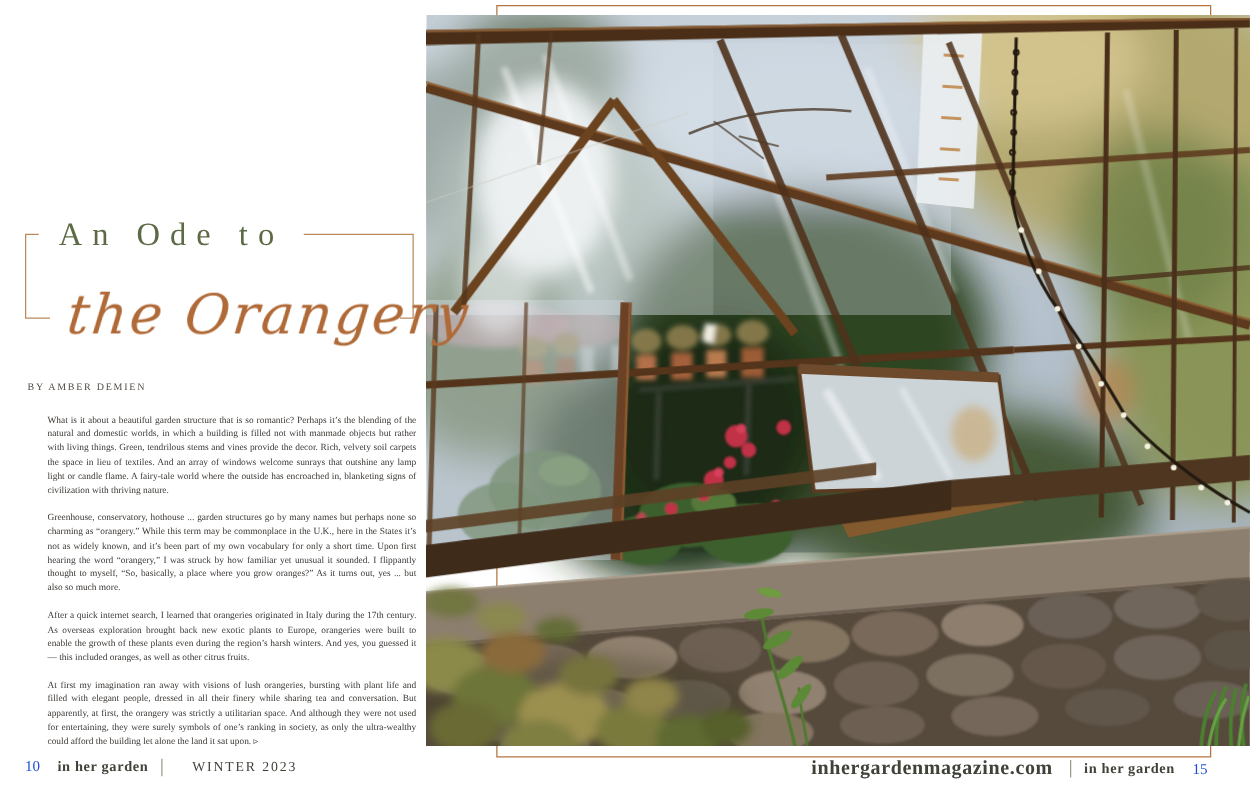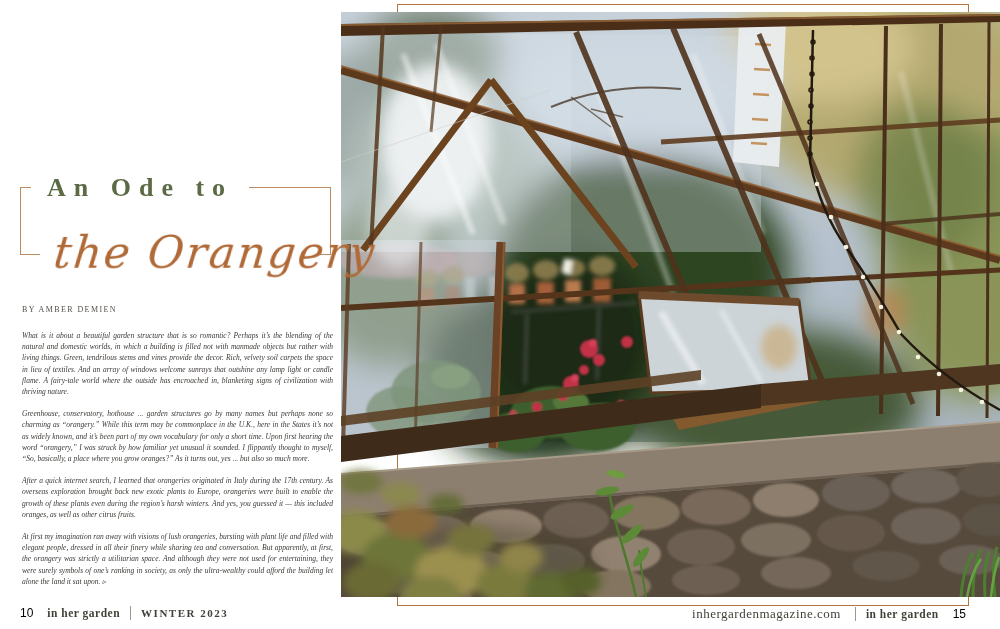--- a/index.html
+++ b/index.html
@@ -2,40 +2,40 @@
 <html><head>
 <meta charset="utf-8">
 <style>
   html,body{margin:0;padding:0;background:#888;}
   .spread{position:relative;width:1000px;height:629px;background:#ffffff;overflow:hidden;
           font-family:"Liberation Serif",serif;}
   
   .title-frame{position:absolute;left:20px;top:187px;width:309px;height:66px;
                border:1.5px solid #bb8a5e;z-index:1;}
   .title-line1{position:absolute;left:31px;top:166px;z-index:2;background:#fff;
-               padding:7px 16px 9px 16px;color:#5c6b45;font-size:26px;font-weight:700;
+               padding:7px 16px 9px 16px;color:#5c6b45;font-size:26px;font-weight:400;
                letter-spacing:8px;font-family:"Liberation Serif",serif;}
   .title-line2-box{position:absolute;left:40px;top:233px;width:280px;height:66px;background:#fff;z-index:2;}
   .title-line2{position:absolute;left:14px;top:-6px;width:300px;color:#b06a38;font-size:44px;
                font-style:italic;font-weight:400;letter-spacing:2px;transform:skewX(-6deg);
                font-family:"DejaVu Serif",serif;white-space:nowrap;}
   .byline{position:absolute;left:22px;top:305px;font-family:Liberation Serif, serif;
           font-size:8px;letter-spacing:1.4px;color:#55504a;}
   .article{position:absolute;left:22px;top:330px;width:311px;color:#3c3834;
            font-size:7.5px;line-height:11.2px;text-align:justify;}
-  .article p{margin:0 0 11px 0;font-style:italic;}
+  .article p{margin:0 0 11px 16px;}
   
   .footer{position:absolute;top:606px;display:flex;align-items:center;color:#3e4237;}
   .footer-left{left:20px;}
   .footer-right{right:34px;}
-  .pgnum{font-family:Liberation Sans, sans-serif;font-size:12px;color:#000000;}
+  .pgnum{font-family:Liberation Serif, serif;font-size:12px;color:#1d4ed8;}
   .mag{font-weight:700;font-size:11.5px;letter-spacing:0.5px;margin:0 10px 0 14px;}
   .mag2{font-weight:700;font-size:11.5px;letter-spacing:0.5px;margin:0 14px 0 10px;}
-  .issue{font-size:11px;letter-spacing:1.5px;font-weight:700;margin-left:10px;}
-  .site{font-weight:400;font-size:13px;letter-spacing:0.5px;}
+  .issue{font-size:11px;letter-spacing:1.5px;font-weight:400;margin-left:24px;}
+  .site{font-weight:700;font-size:16px;letter-spacing:0.5px;}
   .fdiv{width:1px;height:14px;background:#9a9a8a;}
   
   .photo-frame{position:absolute;left:397px;top:4px;width:570px;height:600px;
                border:1.5px solid #b5743f;z-index:0;}
   .photo{position:absolute;left:341px;top:12px;width:659px;height:585px;z-index:1;overflow:hidden;}
   .photo svg{display:block;width:100%;height:100%;}
 </style>
 </head>
 <body>
 

